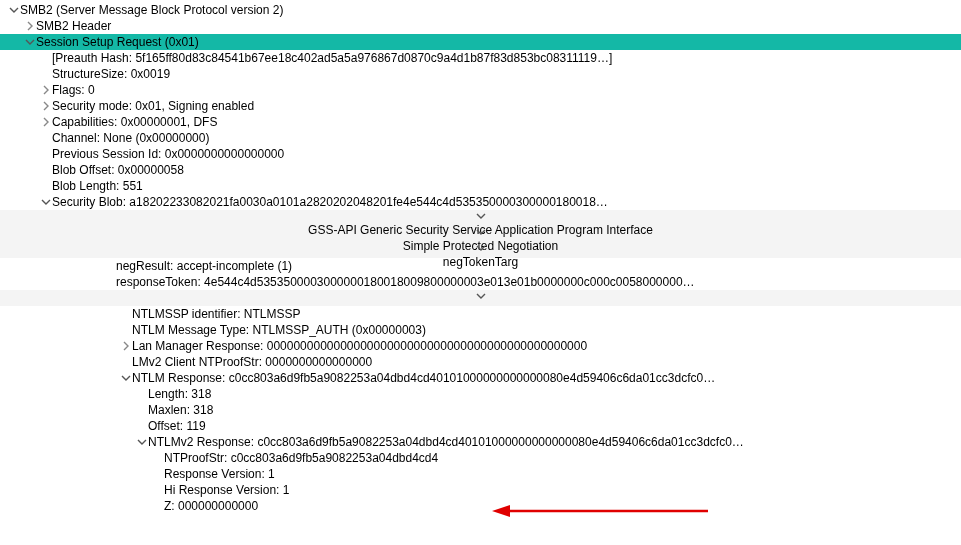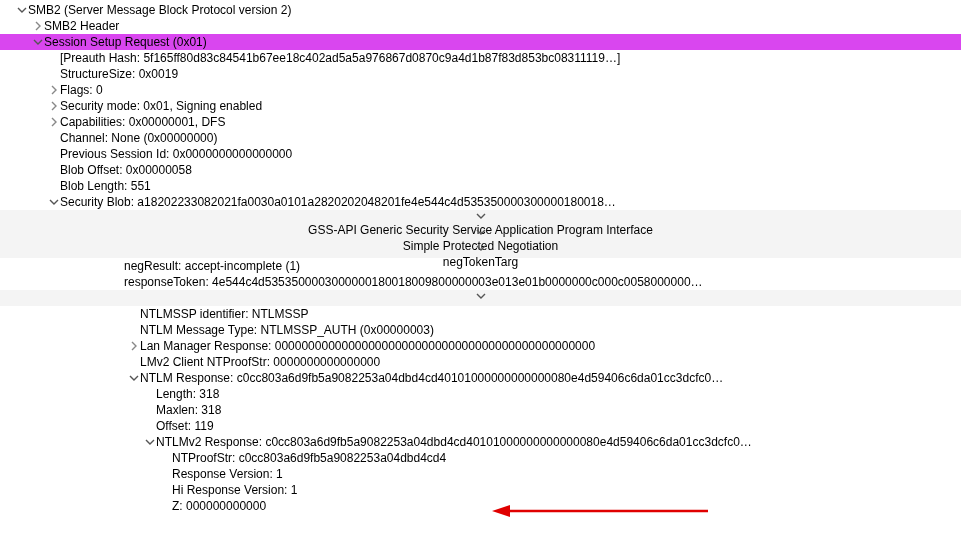--- a/index.html
+++ b/index.html
@@ -11,25 +11,25 @@
     width: 961px;
     height: 545px;
     overflow: hidden;
     position: relative;
   }
   .tree { padding: 2px 0 0 0; line-height: 16px; }
   .row {
     display: flex;
     align-items: center;
     white-space: nowrap;
-    padding: 0 16px;
+    padding: 0 8px;
     height: 16px;
   }
   .row.shade { background: #f4f4f4; flex-direction: column; }
-  .row.sel { background: #d946ef; }
+  .row.sel { background: #14b8a6; }
   .tw {
     width: 12px;
     height: 12px;
     display: inline-flex;
     align-items: center;
     justify-content: center;
     cursor: pointer;
     flex-shrink: 0;
   }
   .tw svg { display: block; }

